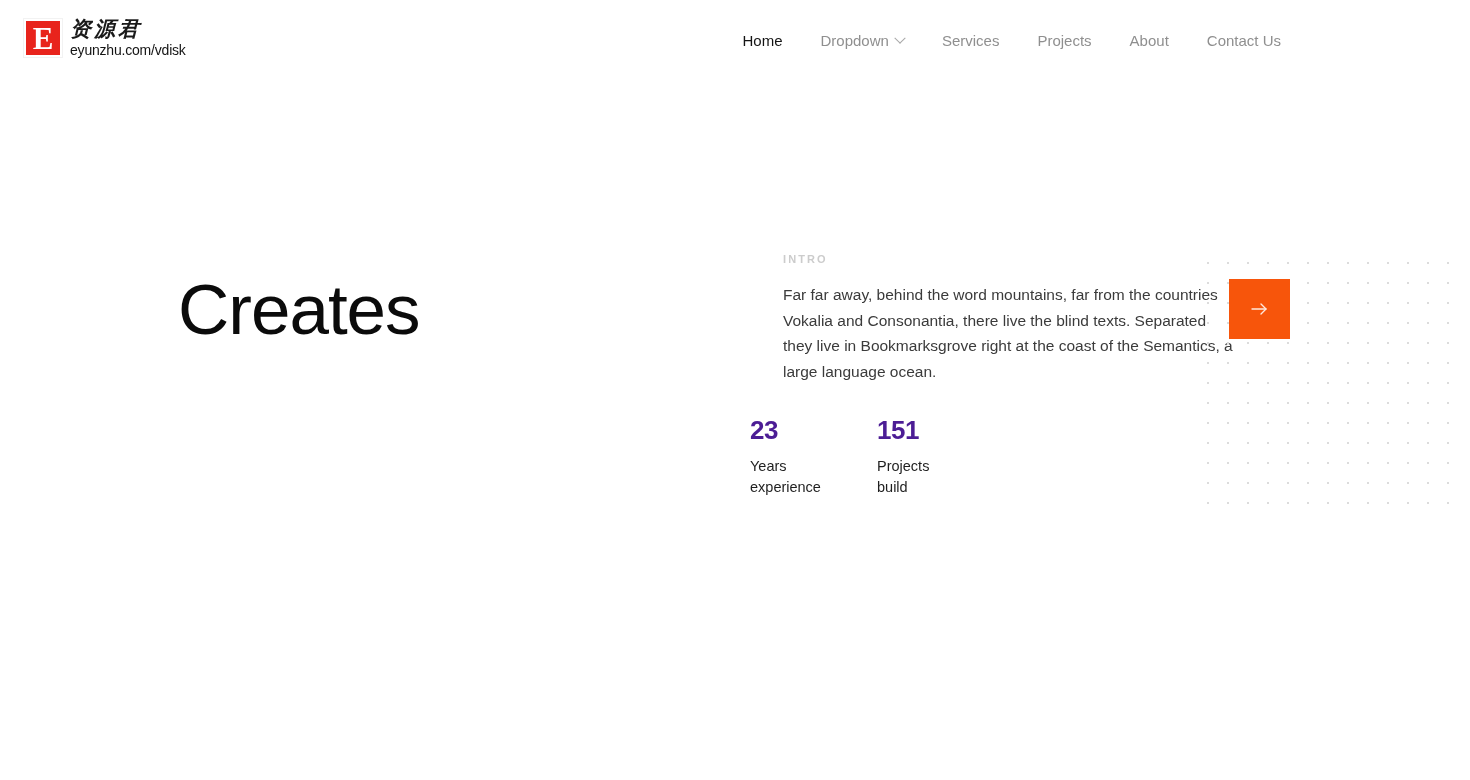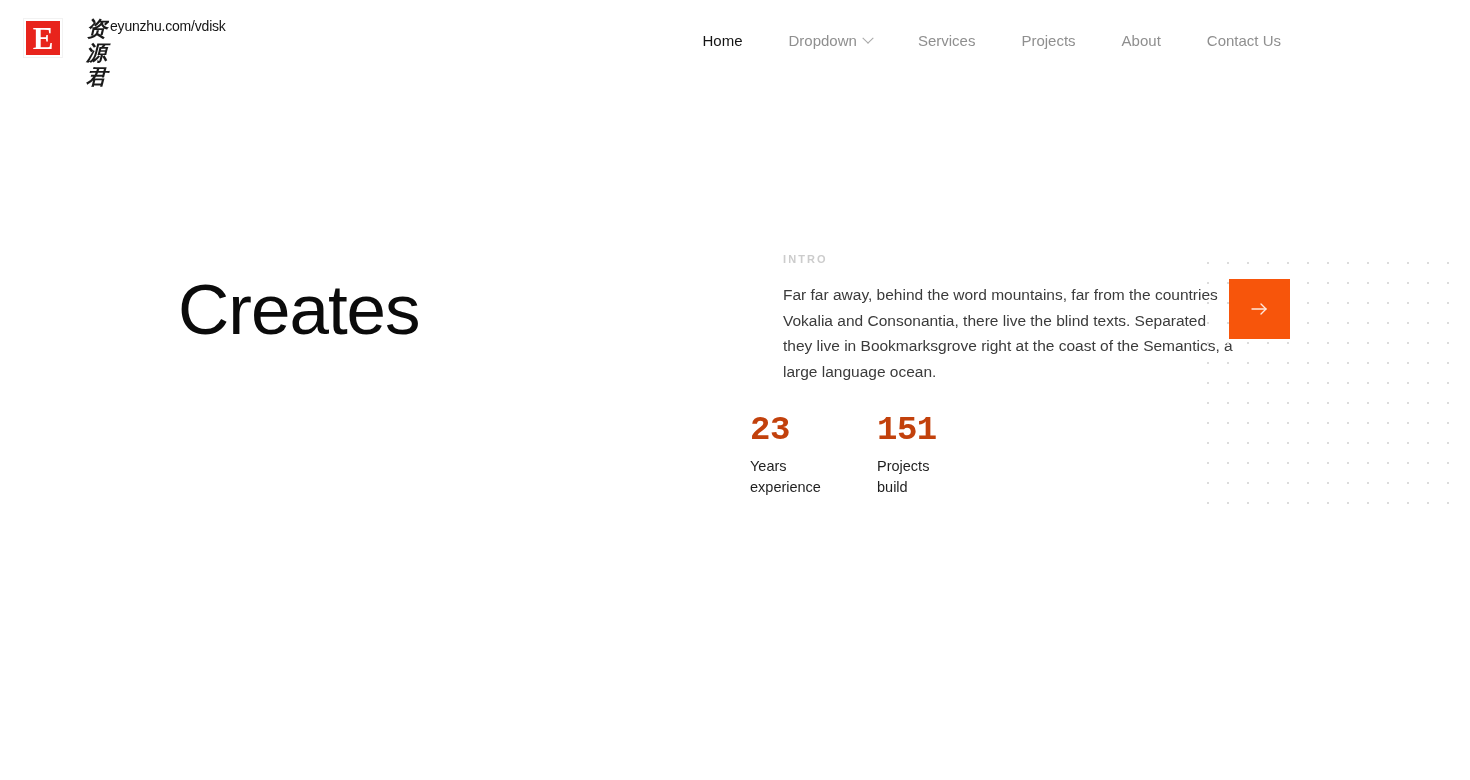--- a/index.html
+++ b/index.html
@@ -66,23 +66,23 @@
     margin-top: 2px;
   }
   #watermark-badge-letter {
     font-family: "Liberation Serif", serif;
     color: #ffffff;
     font-size: 31px;
     font-weight: bold;
     line-height: 1;
   }
   #watermark-words {
-    margin-left: 24px;
-    display: flex;
-    flex-direction: row;
+    margin-left: 8px;
+    display: flex;
+    flex-direction: column;
     justify-content: flex-start;
   }
   #watermark-cn {
     font-family: "DejaVu Sans", sans-serif;
     font-size: 21px;
     font-weight: bold;
     color: #1a1a1a;
     letter-spacing: 3px;
     line-height: 24px;
     font-style: italic;
@@ -96,21 +96,21 @@
     margin-top: 1px;
   }
 
   
   #main-nav {
     position: absolute;
     right: 170px;
     top: 30px;
     display: flex;
     align-items: center;
-    gap: 8px;
+    gap: 0;
   }
   .nav-item {
     font-size: 15px;
     color: #8f8f8f;
     padding: 0 19px;
     line-height: 22px;
     white-space: nowrap;
     cursor: pointer;
     display: flex;
     align-items: center;
@@ -164,26 +164,25 @@
   
   #stats-row {
     position: absolute;
     left: 750px;
     top: 410px;
     display: flex;
     gap: 0;
   }
   .stat-block { width: 127px; }
   .stat-number {
-    font-size: 34px;
-    font-weight: bold;
-    color: #c2410c;
+    font-size: 26px;
+    font-weight: bold;
+    color: #4c1d95;
     line-height: 40px;
     letter-spacing: -0.5px;
-    font-family: Liberation Mono, monospace;
   }
   .stat-label {
     font-size: 14.5px;
     line-height: 21px;
     color: #1f1f1f;
     margin-top: 6px;
     white-space: pre-line;
   }
 
   

